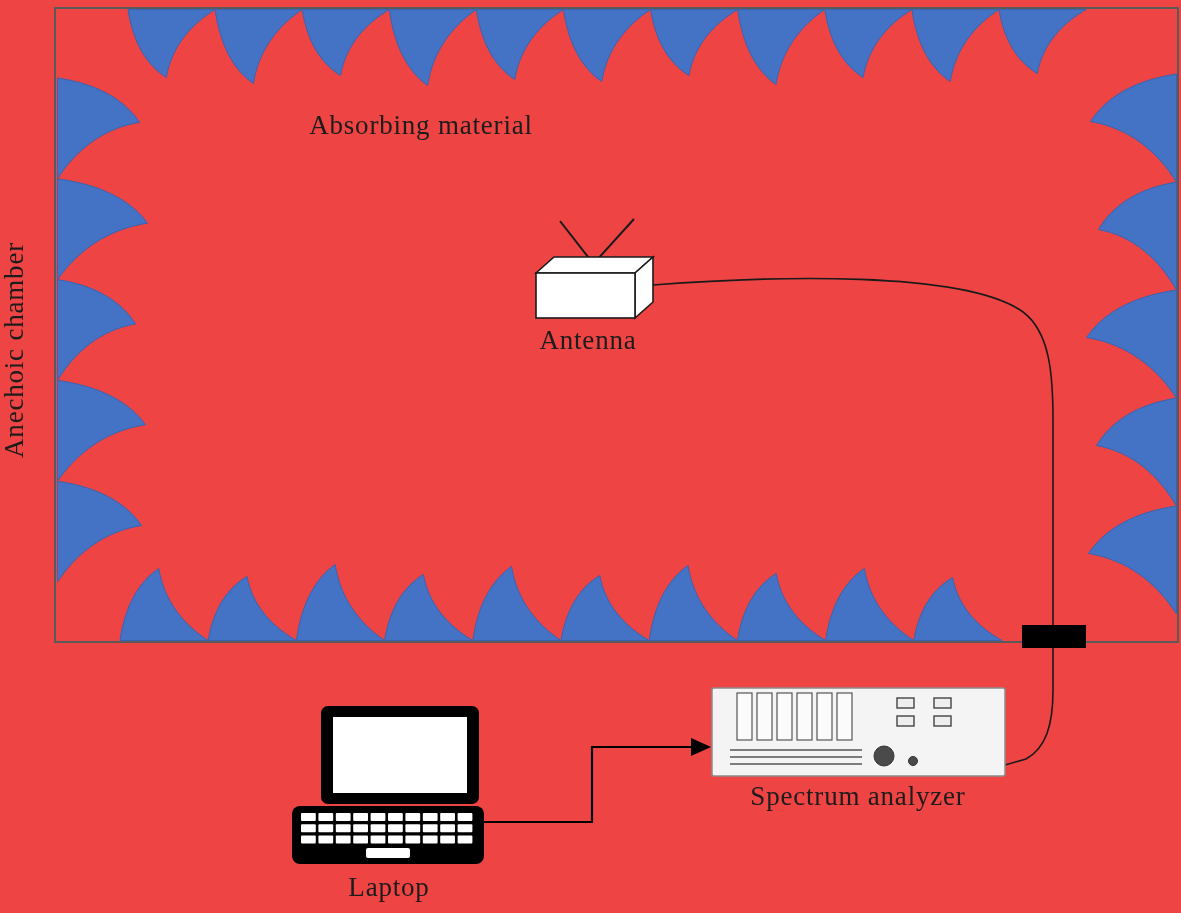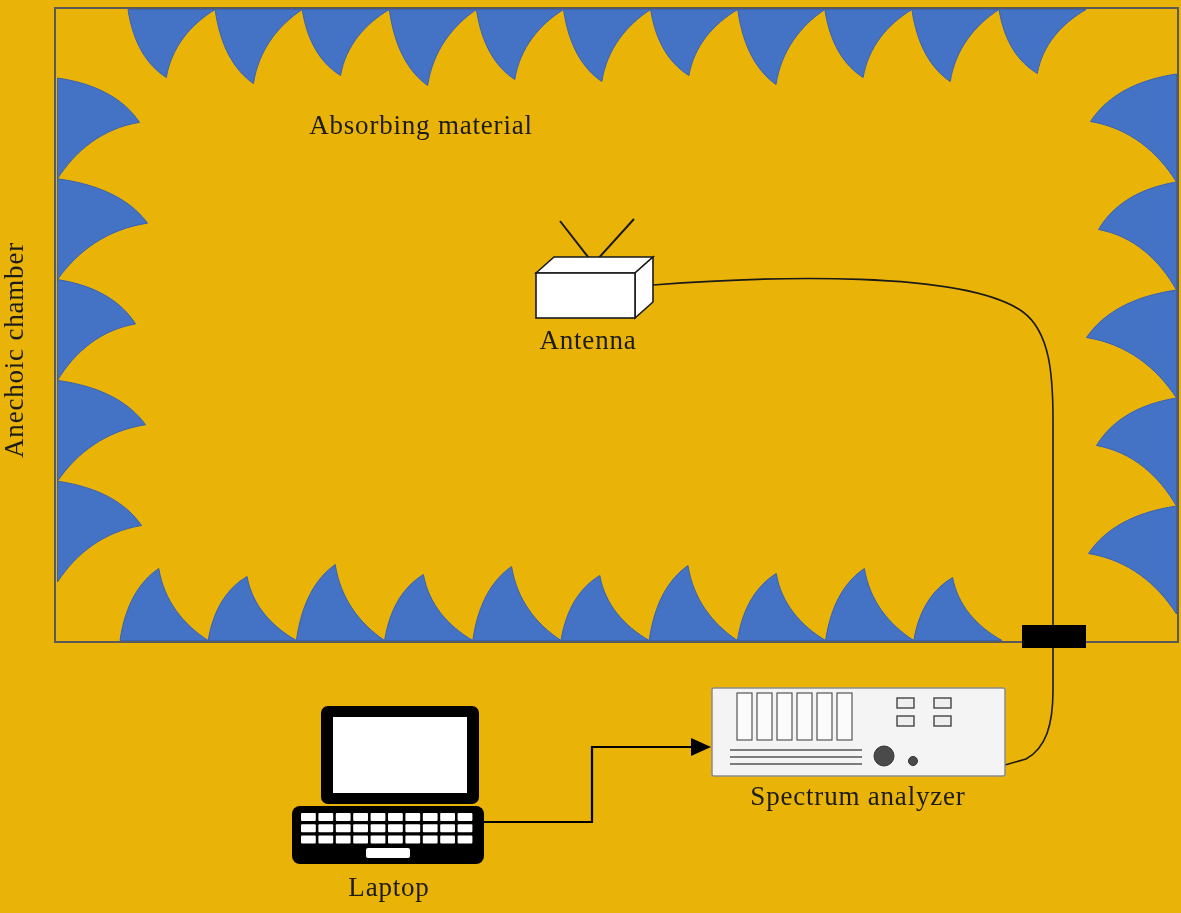--- a/index.html
+++ b/index.html
@@ -4,21 +4,21 @@
 <style>
   html, body {
     margin: 0;
     padding: 0;
     background: #ffffff;
   }
   .canvas {
     position: relative;
     width: 1181px;
     height: 913px;
-    background: #eab308;
+    background: #ef4444;
     overflow: hidden;
     font-family: "Liberation Serif", "DejaVu Serif", serif;
     text-align: center;
   }
   svg { display: block; }
 
   .chamber-rect {
     fill: none;
     stroke: var(--outline, #5a5a5a);
     stroke-width: 2;

